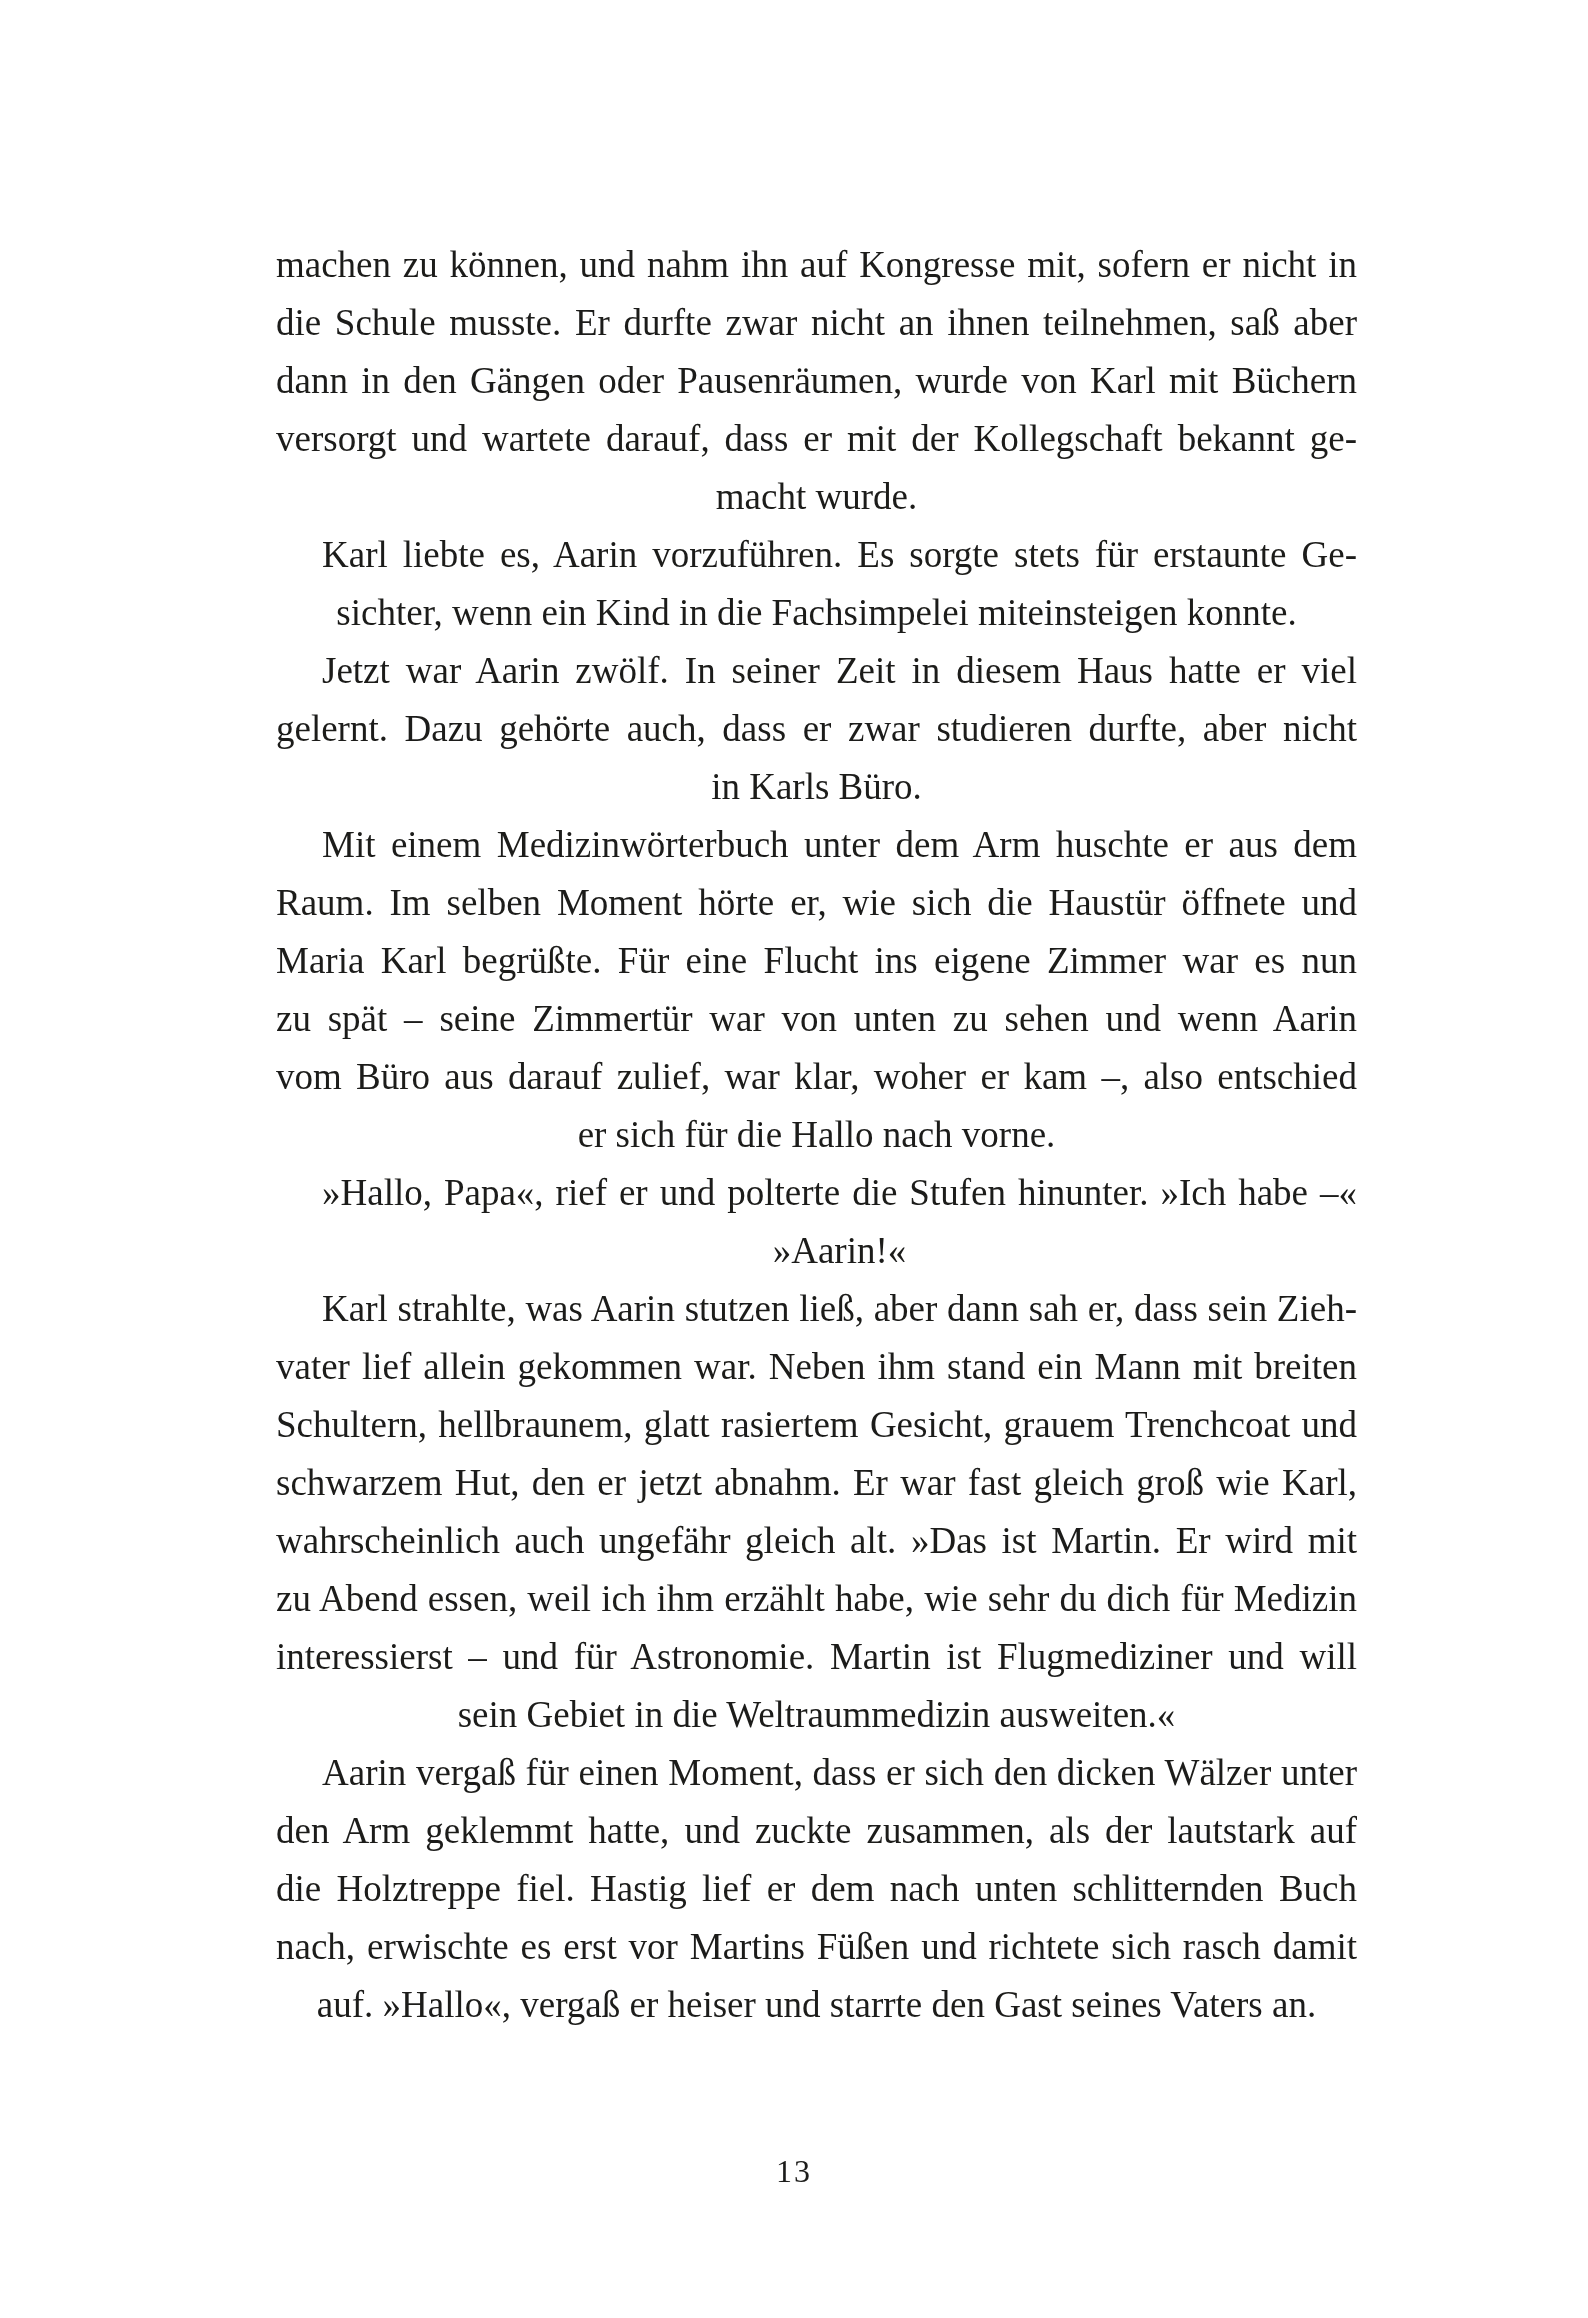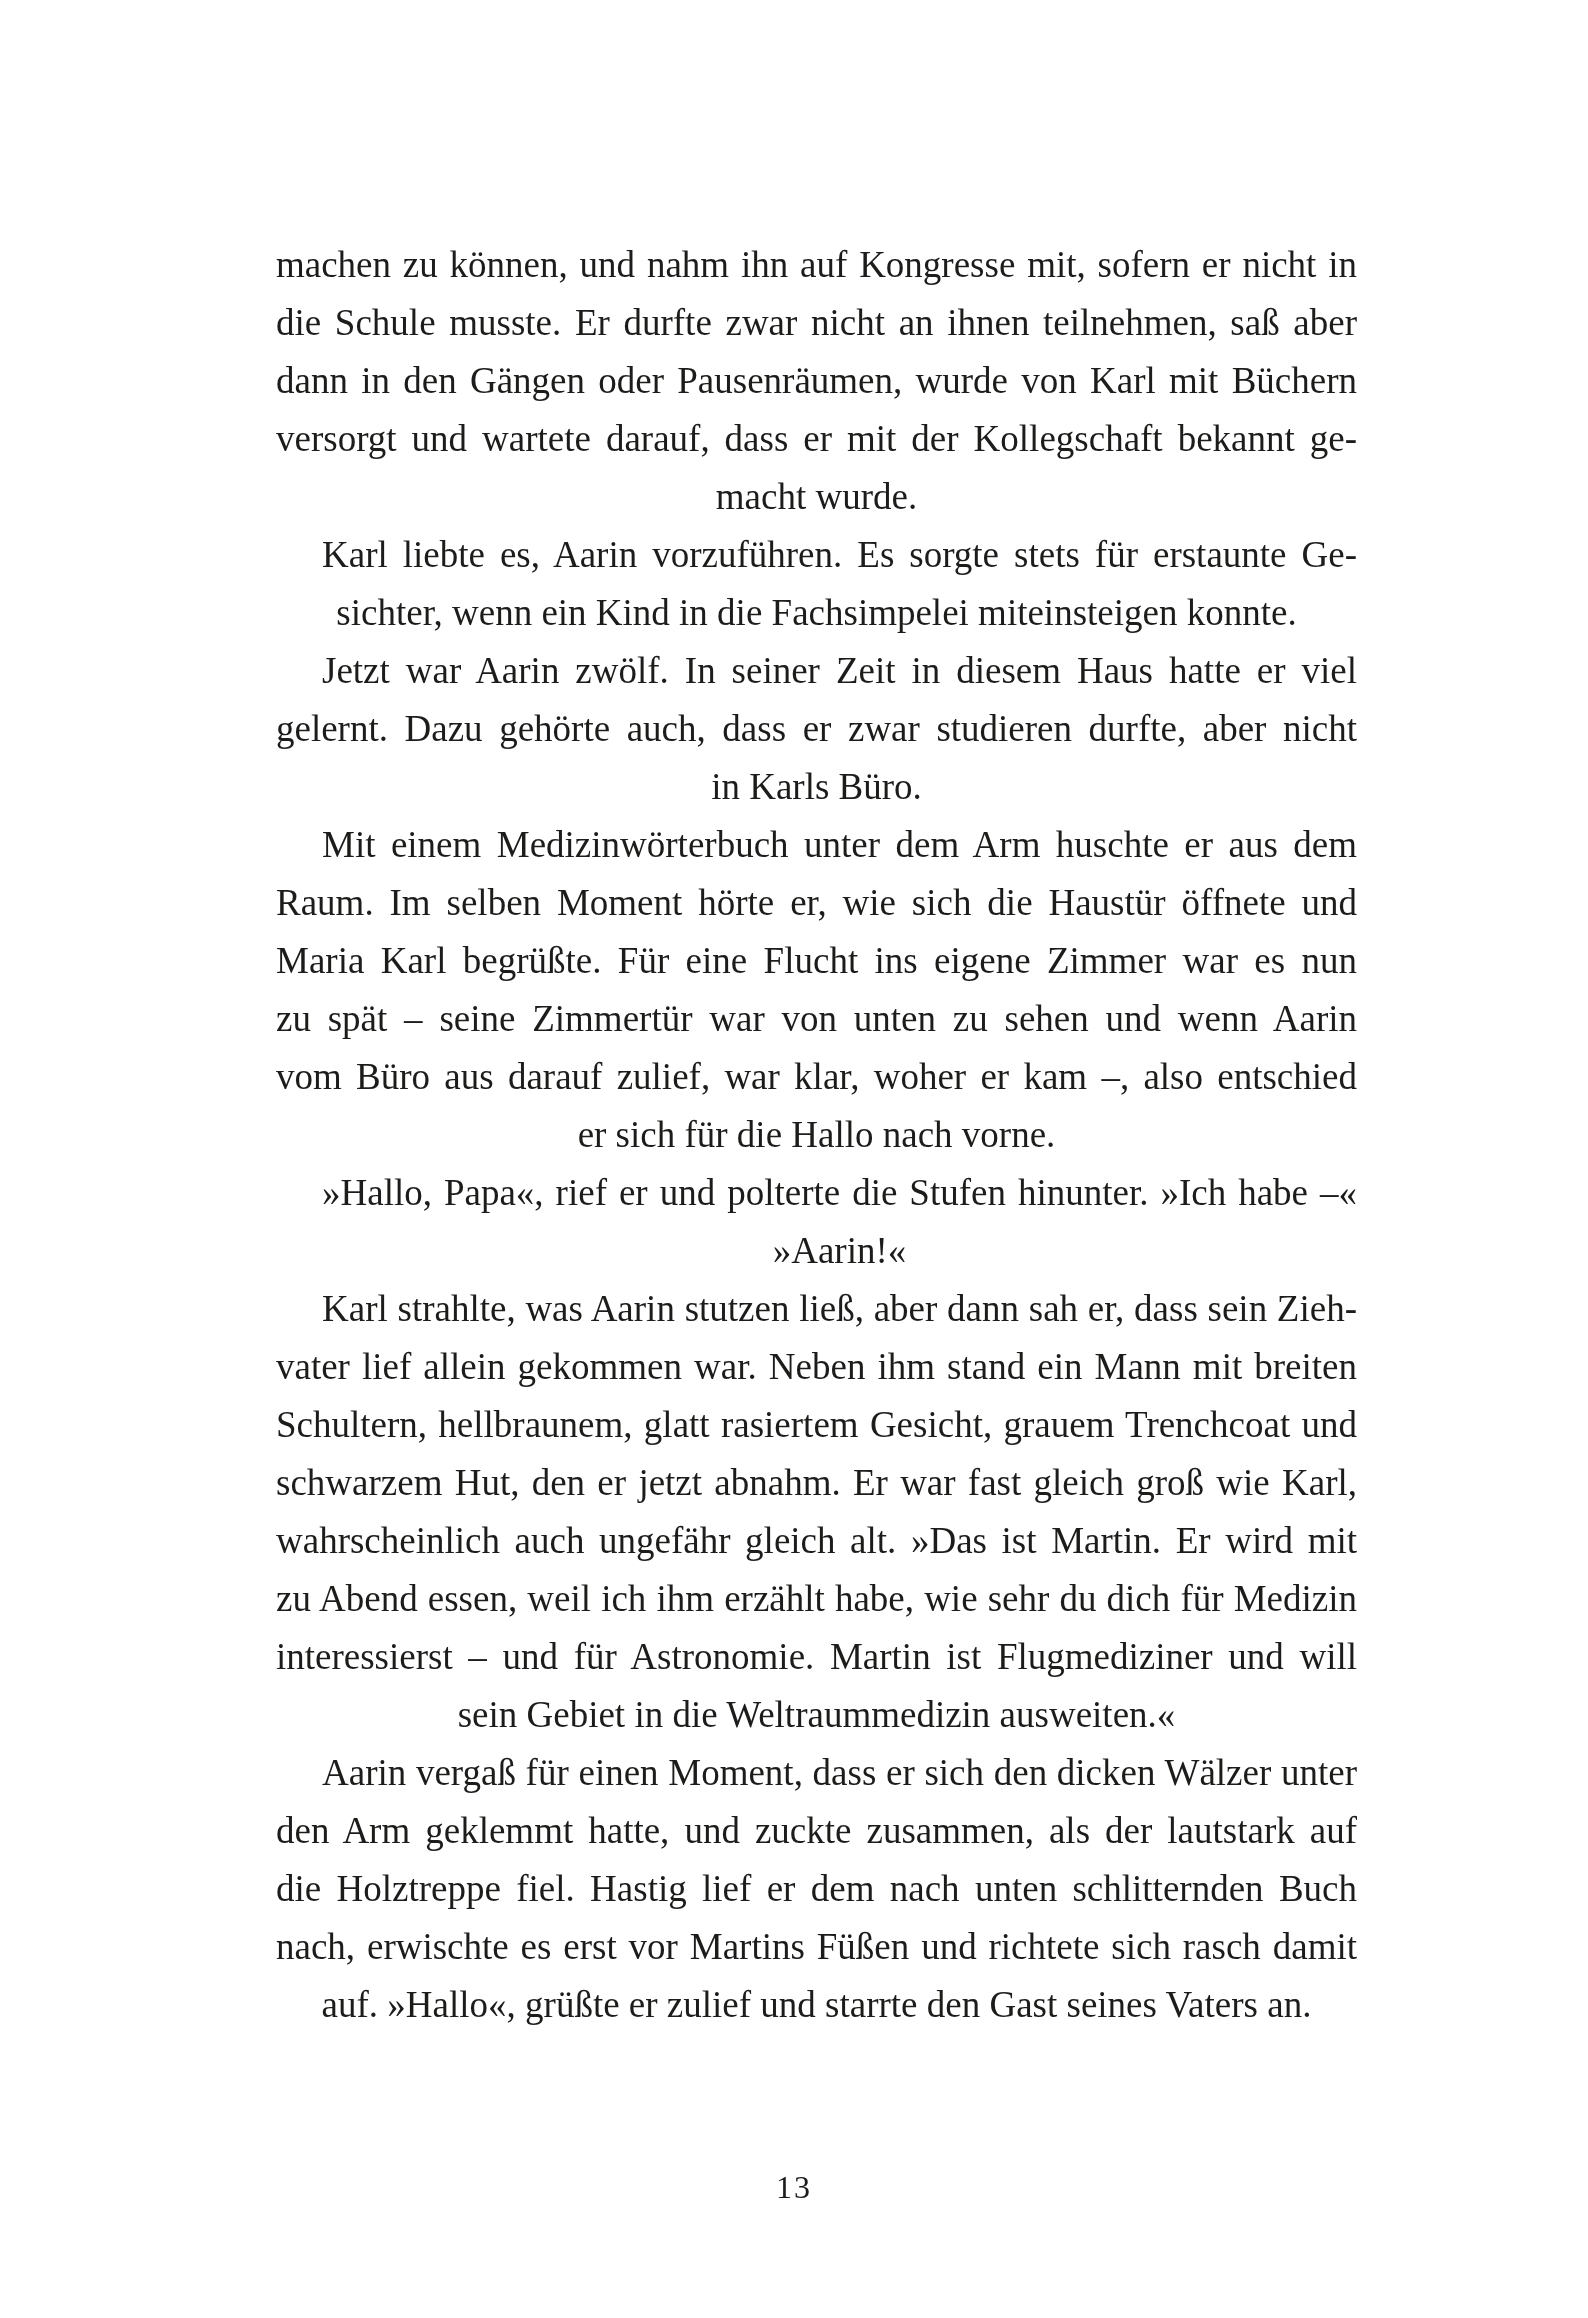--- a/index.html
+++ b/index.html
@@ -42,21 +42,20 @@
   .page-number {
     position: absolute;
     left: 0;
     top: 2155px;
     width: 100%;
     text-align: center;
     font-size: 32px;
     line-height: 32px;
     letter-spacing: 1.9px;
     color: #1c1c1a;
-    margin-top: 16px;
   }
 </style>
 </head>
 <body>
 
 <div class="book-page">
   <main class="page-text">
       <div class="line just">machen zu können, und nahm ihn auf Kongresse mit, sofern er nicht in</div>
       <div class="line just">die Schule musste. Er durfte zwar nicht an ihnen teilnehmen, saß aber</div>
       <div class="line just">dann in den Gängen oder Pausenräumen, wurde von Karl mit Büchern</div>
@@ -80,17 +79,17 @@
       <div class="line just">Schultern, hellbraunem, glatt rasiertem Gesicht, grauem Trenchcoat und</div>
       <div class="line just">schwarzem Hut, den er jetzt abnahm. Er war fast gleich groß wie Karl,</div>
       <div class="line just">wahrscheinlich auch ungefähr gleich alt. »Das ist Martin. Er wird mit uns</div>
       <div class="line just">zu Abend essen, weil ich ihm erzählt habe, wie sehr du dich für Medizin</div>
       <div class="line just">interessierst – und für Astronomie. Martin ist Flugmediziner und will</div>
       <div class="line">sein Gebiet in die Weltraummedizin ausweiten.«</div>
       <div class="line just indent">Aarin vergaß für einen Moment, dass er sich den dicken Wälzer unter</div>
       <div class="line just">den Arm geklemmt hatte, und zuckte zusammen, als der lautstark auf</div>
       <div class="line just">die Holztreppe fiel. Hastig lief er dem nach unten schlitternden Buch</div>
       <div class="line just">nach, erwischte es erst vor Martins Füßen und richtete sich rasch damit</div>
-      <div class="line">auf. »Hallo«, grüßte er zulief und starrte den Gast seines Vaters an.</div>
+      <div class="line">auf. »Hallo«, vergaß er heiser und starrte den Gast seines Vaters an.</div>
     </main>
   <div class="page-number">13</div>
 </div>
 
 
 </body></html>

